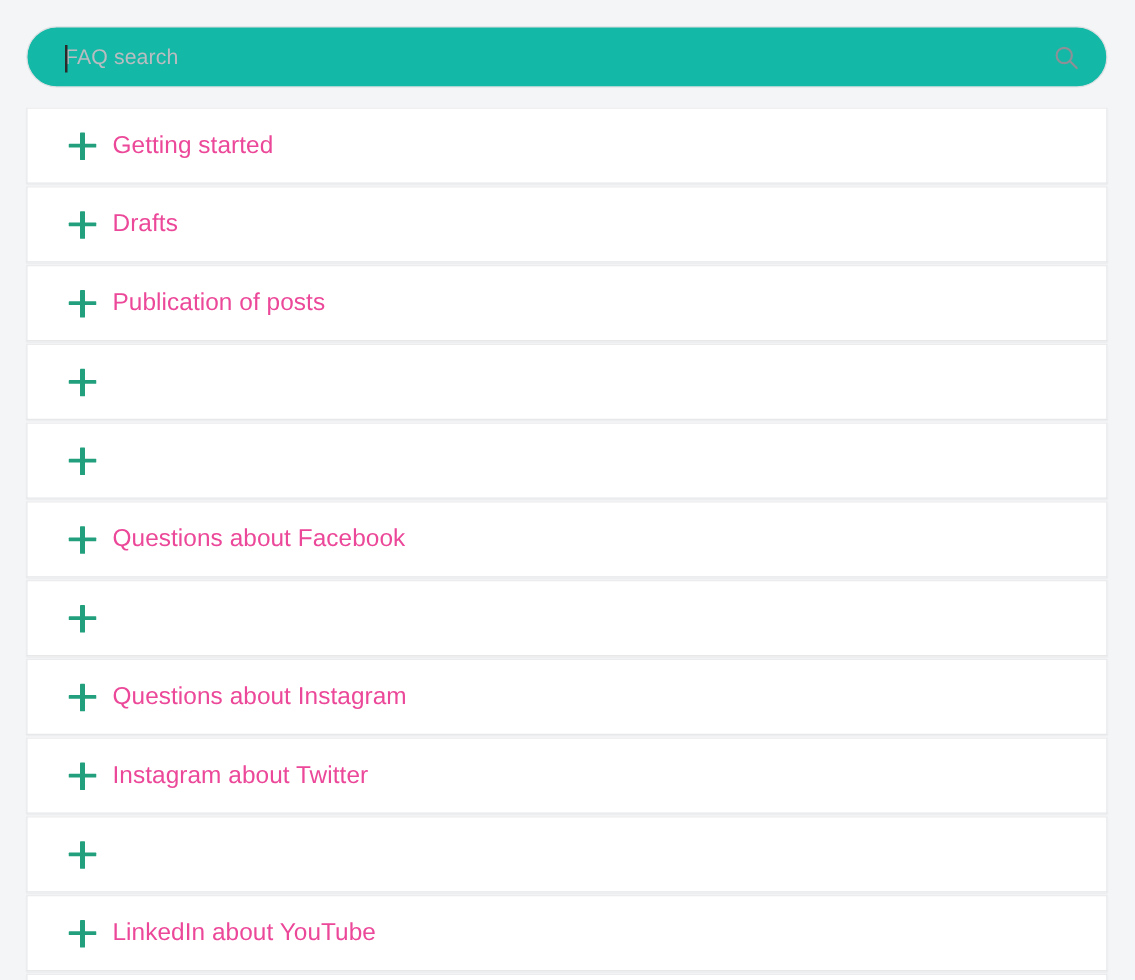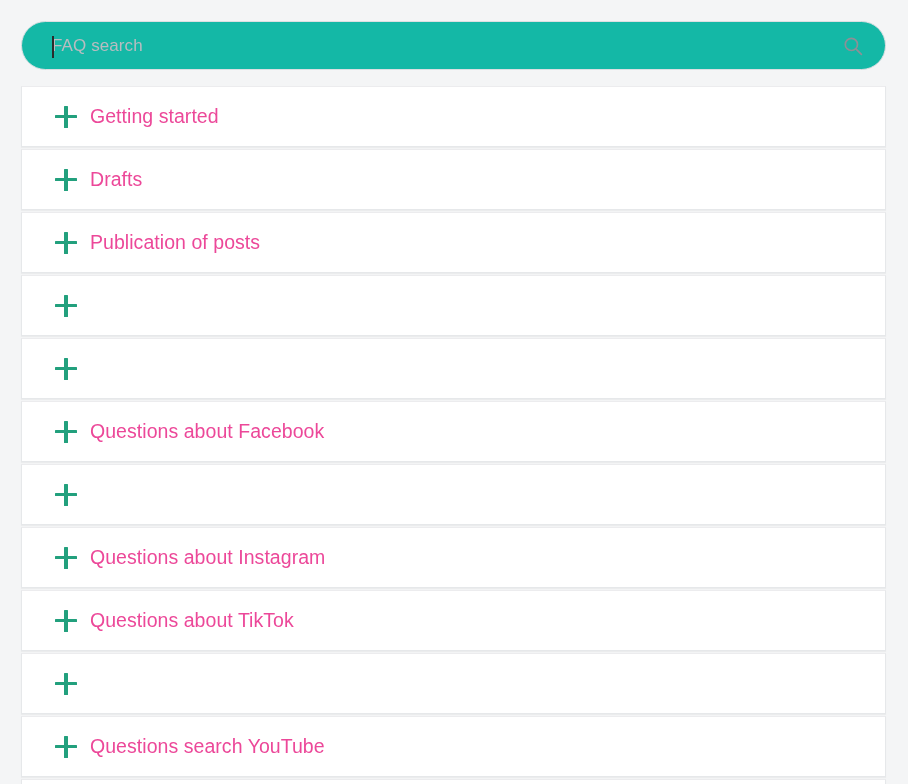--- a/index.html
+++ b/index.html
@@ -194,30 +194,30 @@
       <span class="plus-icon"></span>
     </div>
 
     <div class="faq-row">
       <span class="plus-icon"></span>
       <span class="faq-label">Questions about Instagram</span>
     </div>
 
     <div class="faq-row">
       <span class="plus-icon"></span>
-      <span class="faq-label">Questions about TikTok</span>
-    </div>
-
-    <div class="faq-row">
-      <span class="plus-icon"></span>
-    </div>
-
-    <div class="faq-row">
-      <span class="plus-icon"></span>
-      <span class="faq-label">Questions search YouTube</span>
+      <span class="faq-label">Instagram about Twitter</span>
+    </div>
+
+    <div class="faq-row">
+      <span class="plus-icon"></span>
+    </div>
+
+    <div class="faq-row">
+      <span class="plus-icon"></span>
+      <span class="faq-label">LinkedIn about YouTube</span>
     </div>
 
     <div class="faq-row">
 
       <span class="faq-label"></span>
     </div>
 
   </div>
 </div>
 

